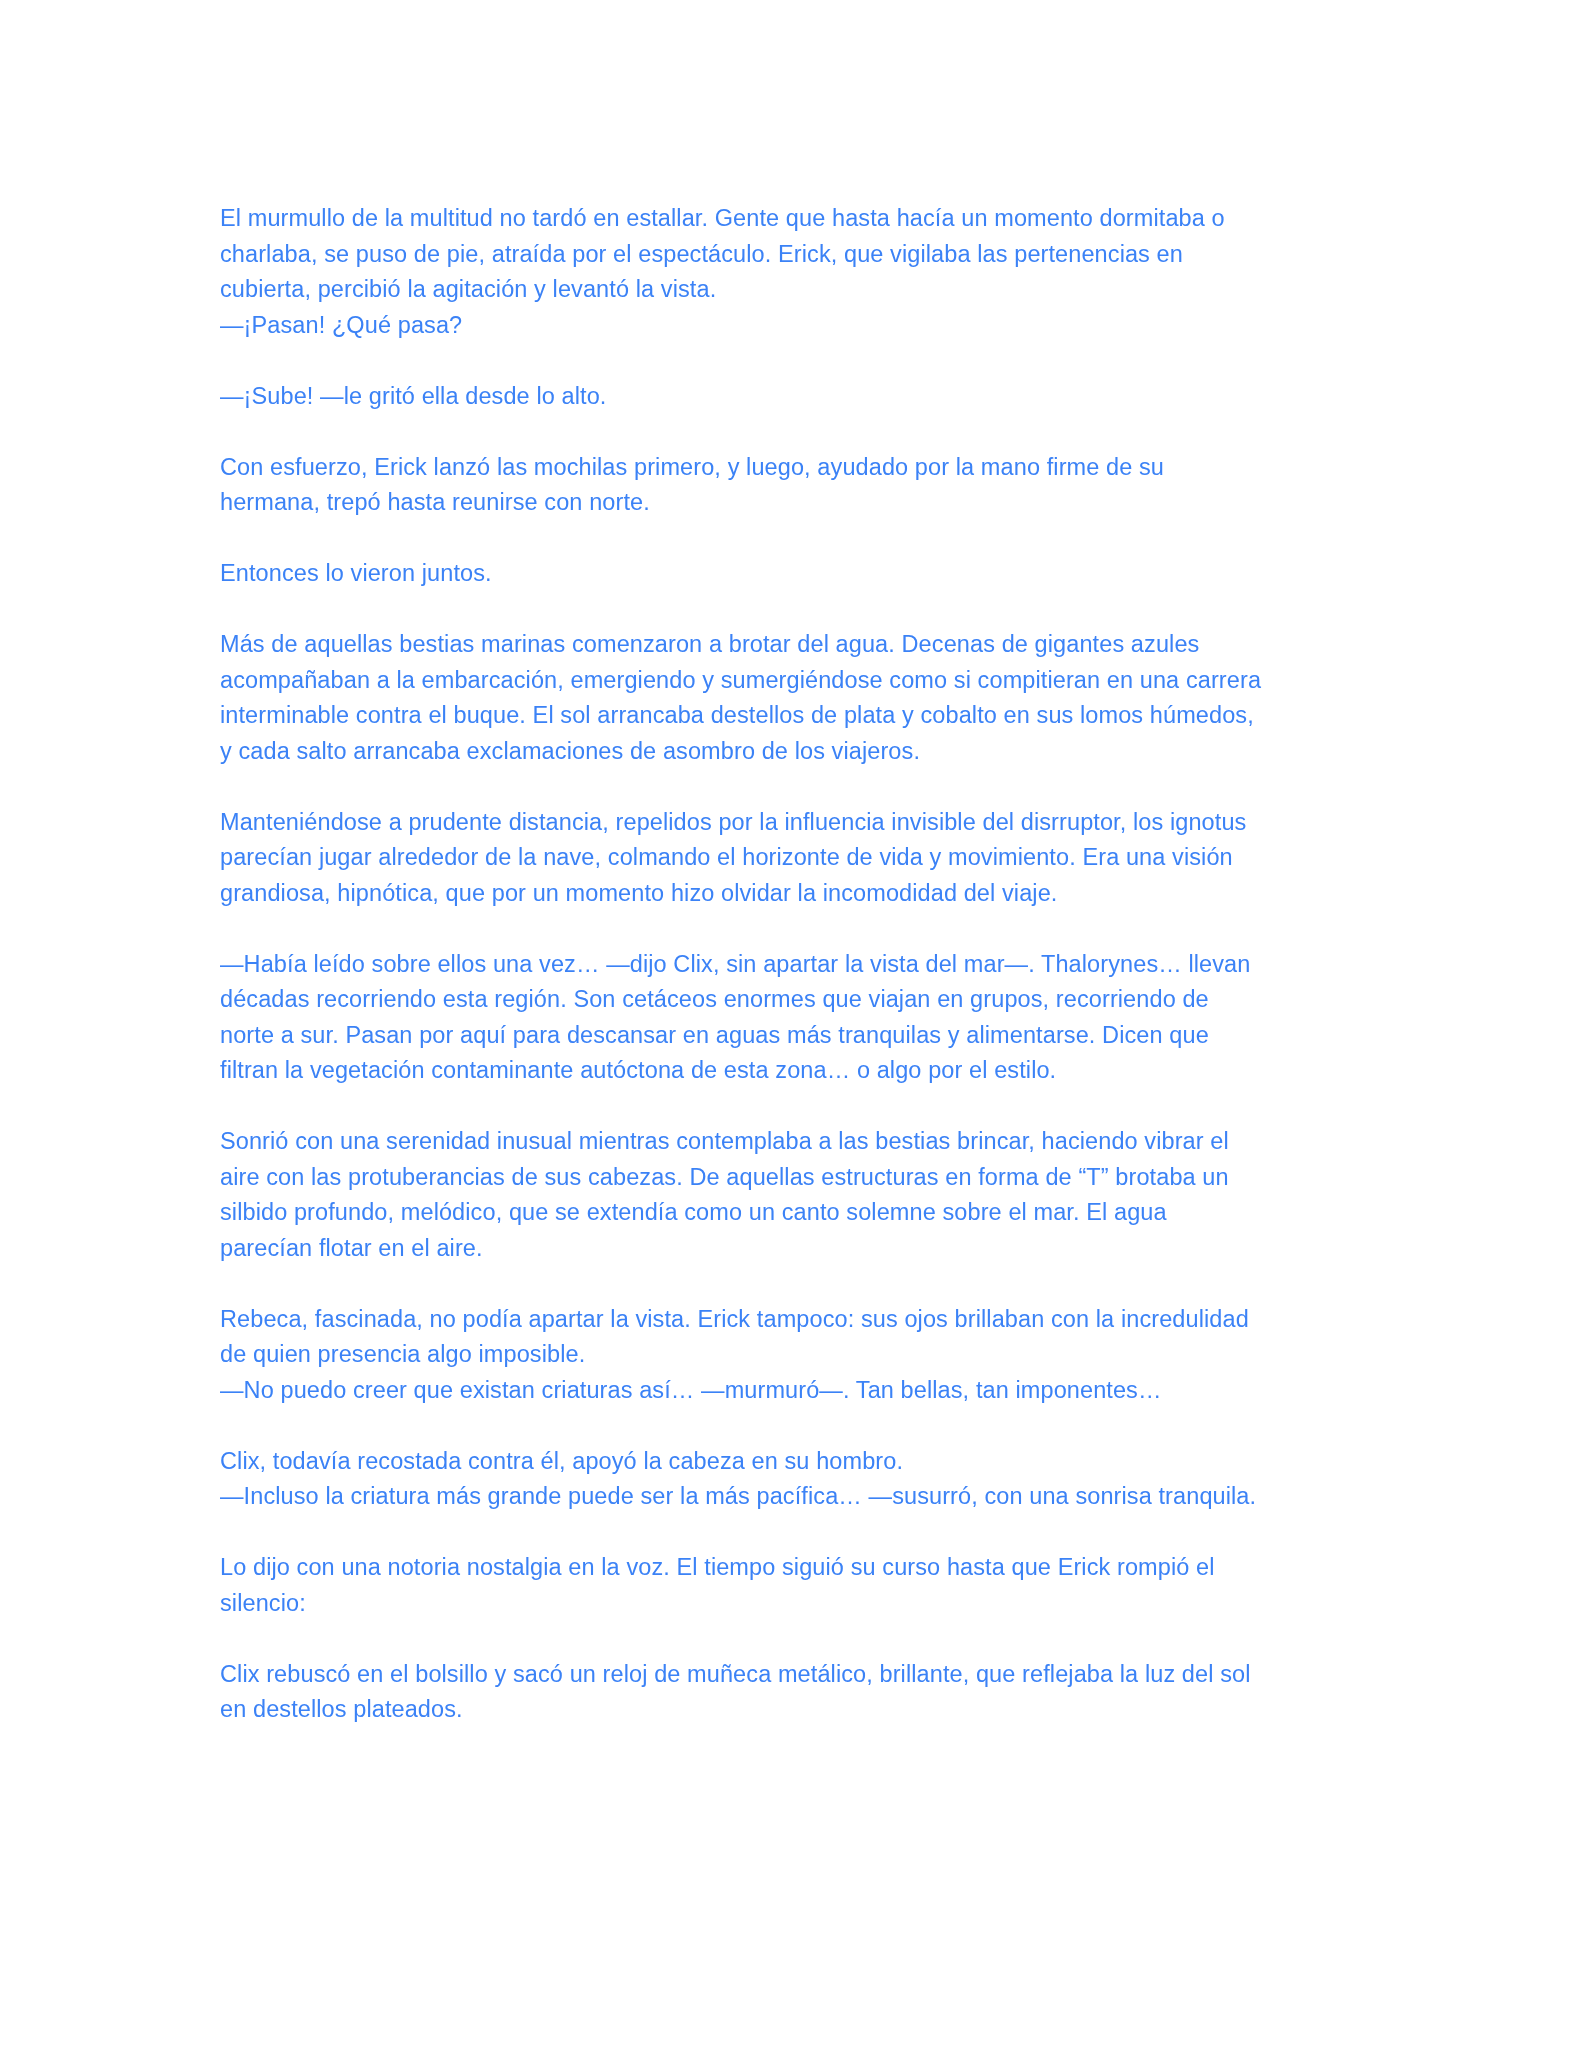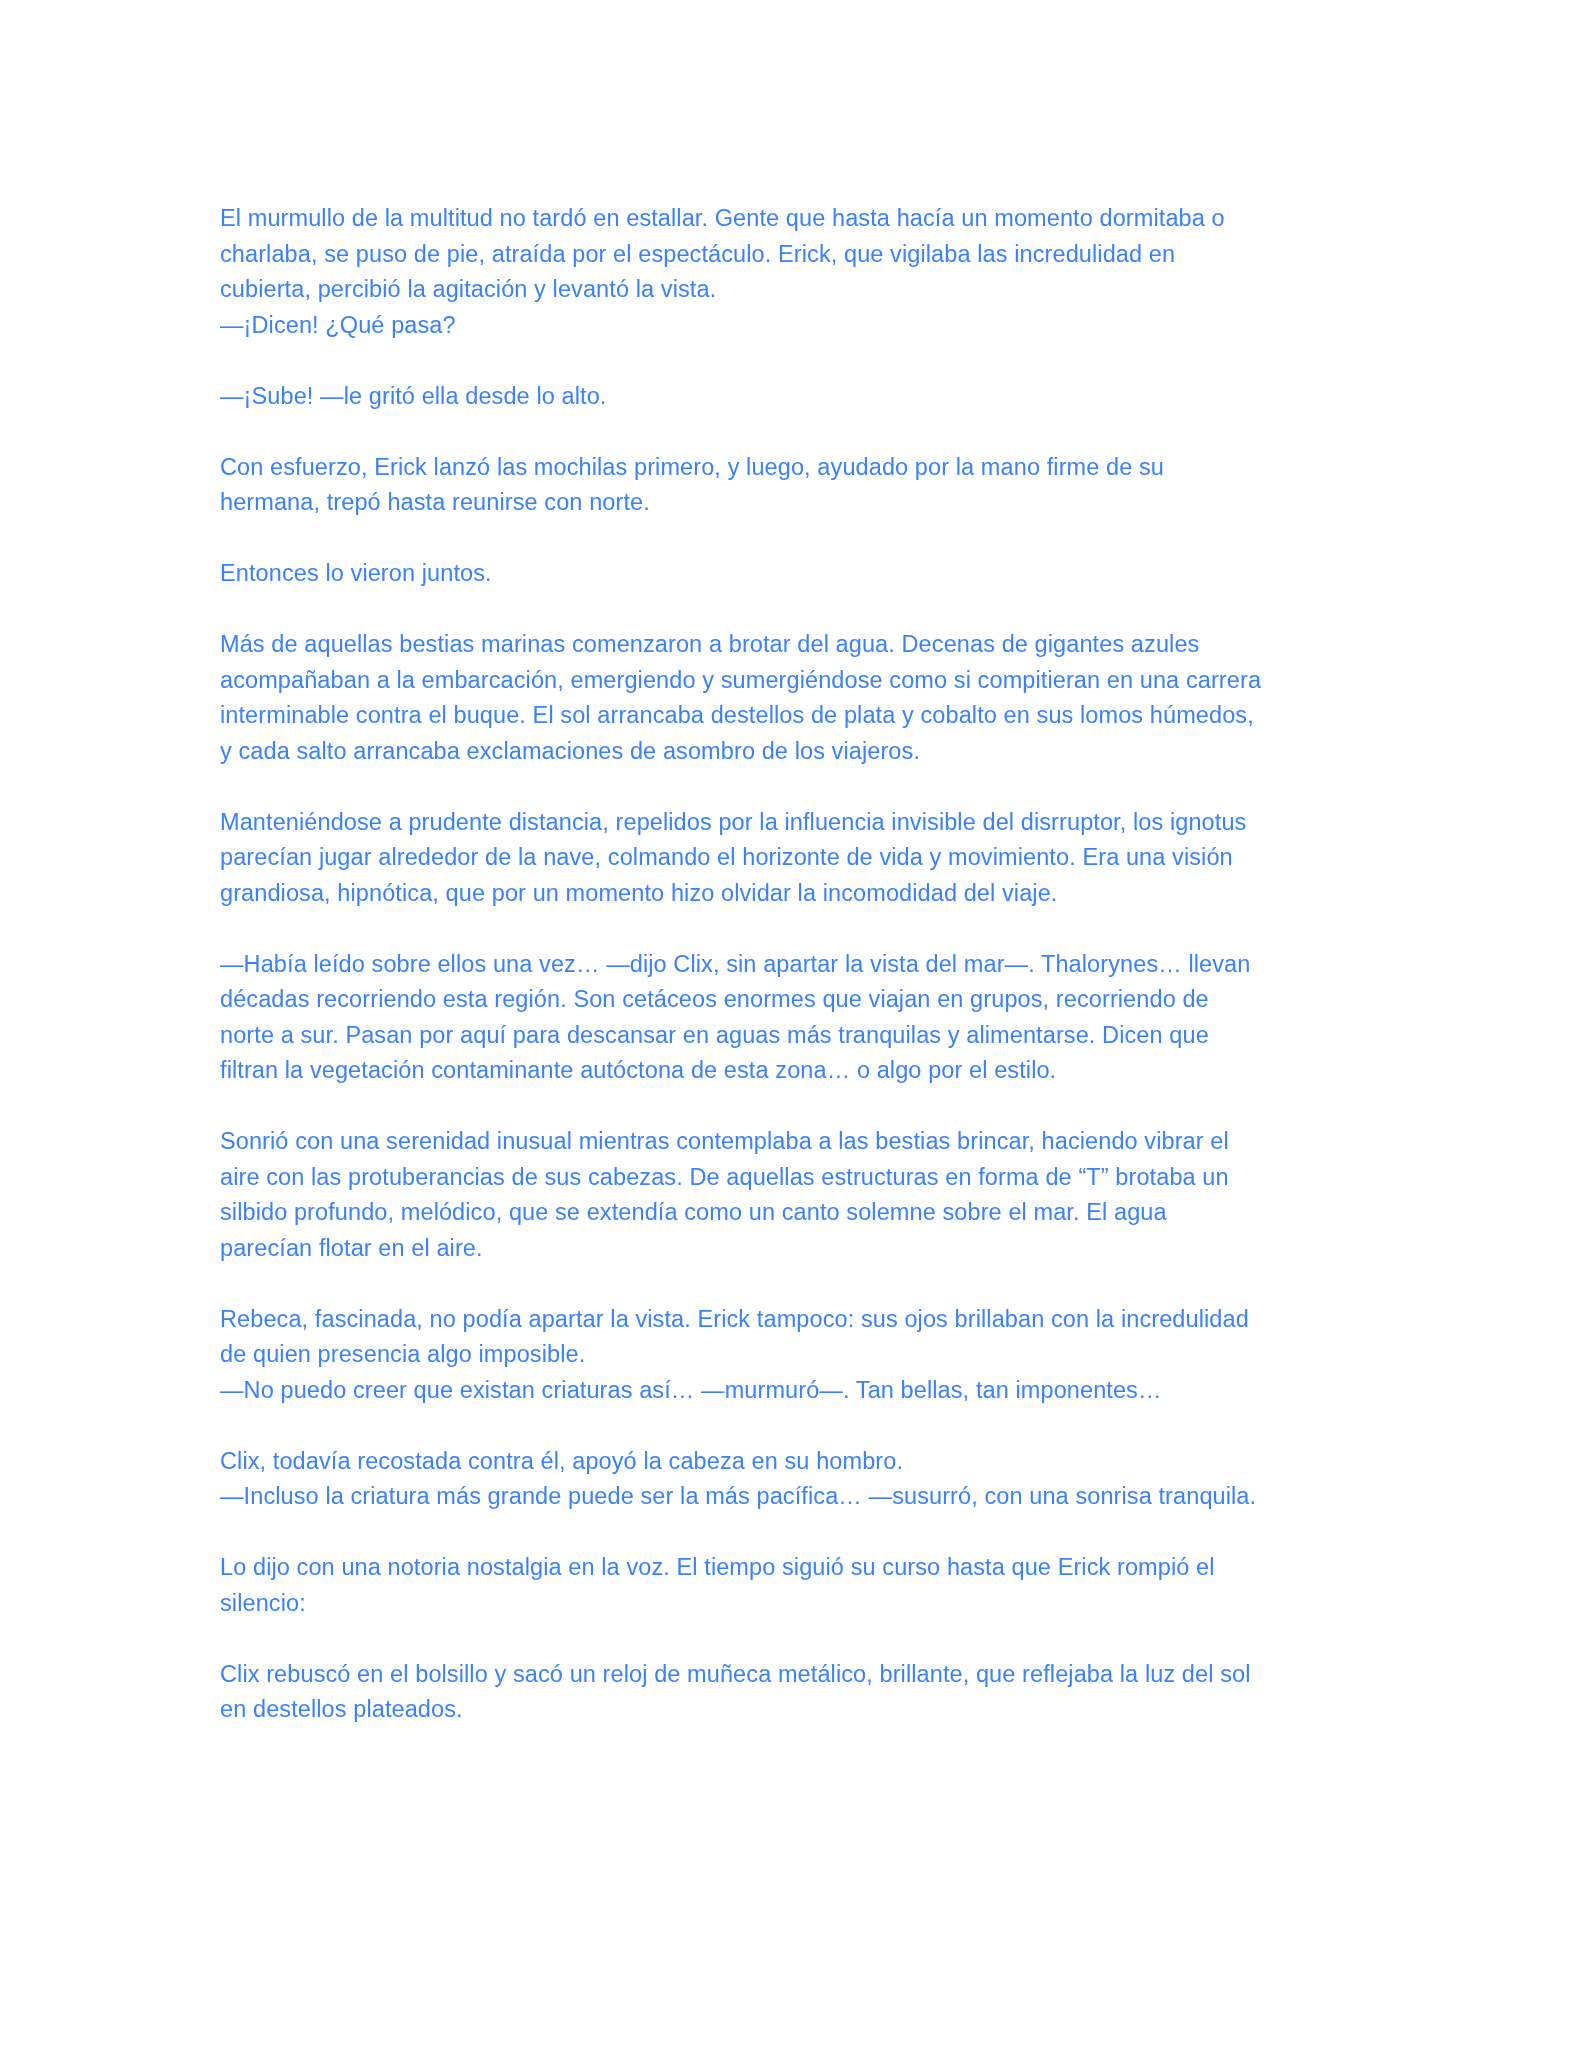--- a/index.html
+++ b/index.html
@@ -34,23 +34,23 @@
     letter-spacing: 0.1px;
   }
 </style>
 </head>
 <body>
 
 <div class="page" style="background: rgb(255, 255, 255); color: #3b82f6; margin-top: 18px;">
   <div class="content">
       <div class="paragraph">
         <div class="line">El murmullo de la multitud no tardó en estallar. Gente que hasta hacía un momento dormitaba o</div>
-        <div class="line">charlaba, se puso de pie, atraída por el espectáculo. Erick, que vigilaba las incredulidad en</div>
+        <div class="line">charlaba, se puso de pie, atraída por el espectáculo. Erick, que vigilaba las pertenencias en</div>
         <div class="line">cubierta, percibió la agitación y levantó la vista.</div>
-        <div class="line">—¡Dicen! ¿Qué pasa?</div>
+        <div class="line">—¡Pasan! ¿Qué pasa?</div>
       </div>
       <div class="paragraph">
         <div class="line">—¡Sube! —le gritó ella desde lo alto.</div>
       </div>
       <div class="paragraph">
         <div class="line">Con esfuerzo, Erick lanzó las mochilas primero, y luego, ayudado por la mano firme de su</div>
         <div class="line">hermana, trepó hasta reunirse con norte.</div>
       </div>
       <div class="paragraph">
         <div class="line">Entonces lo vieron juntos.</div>

